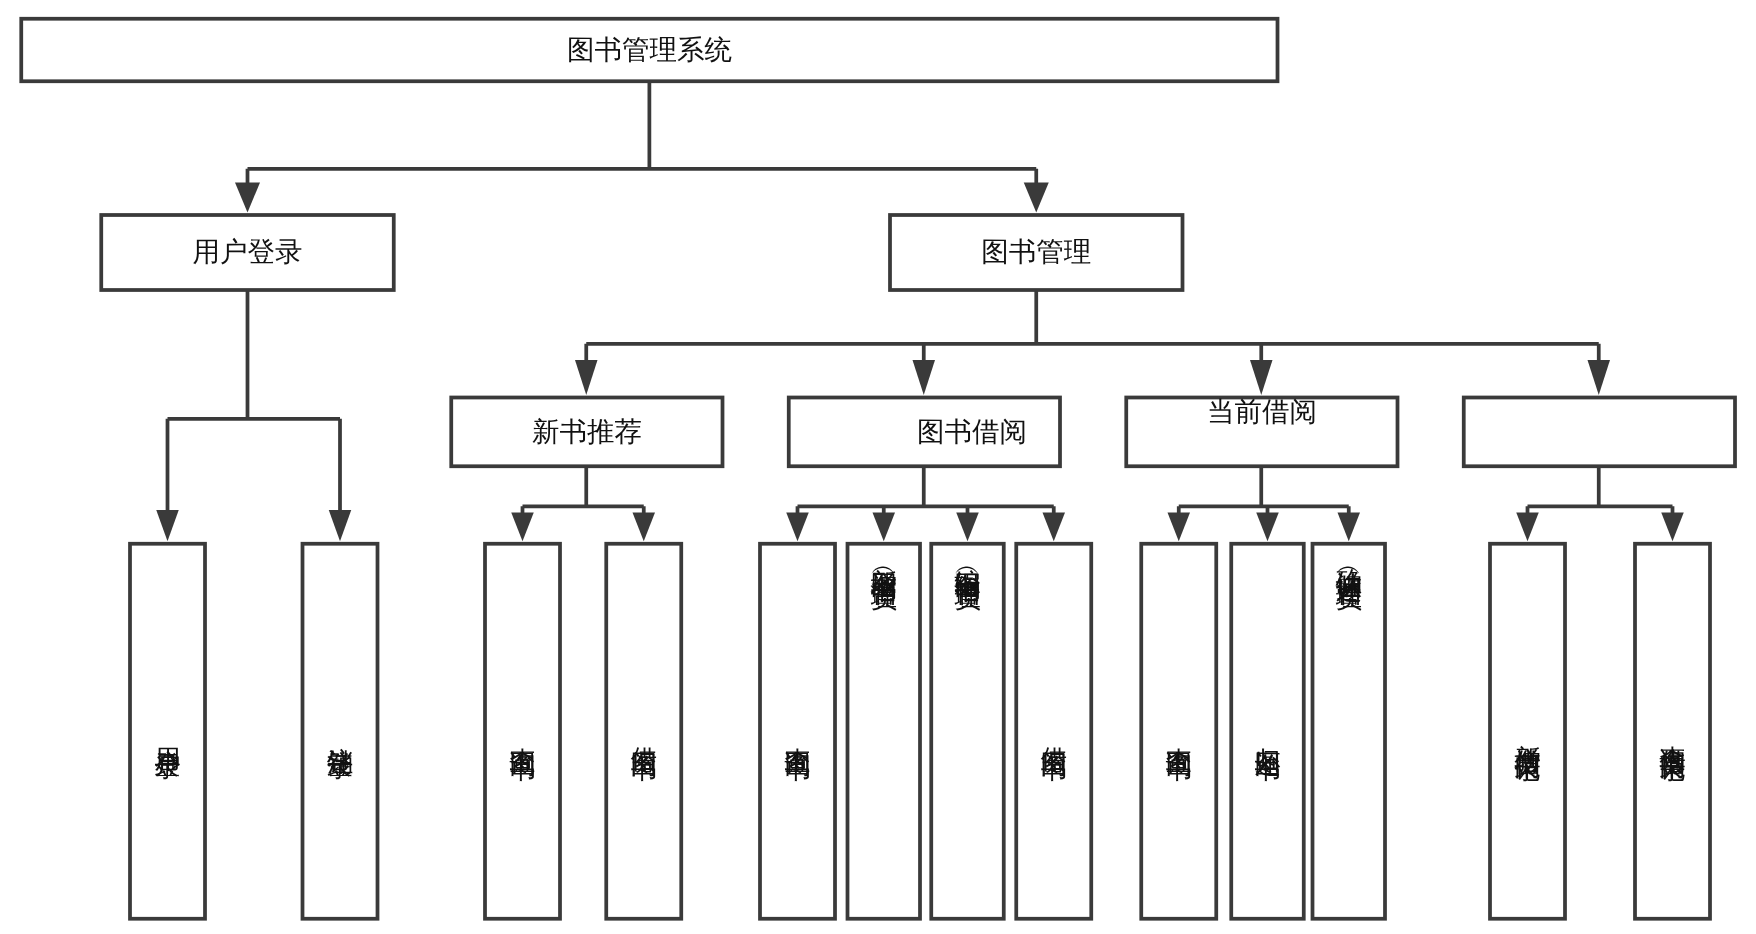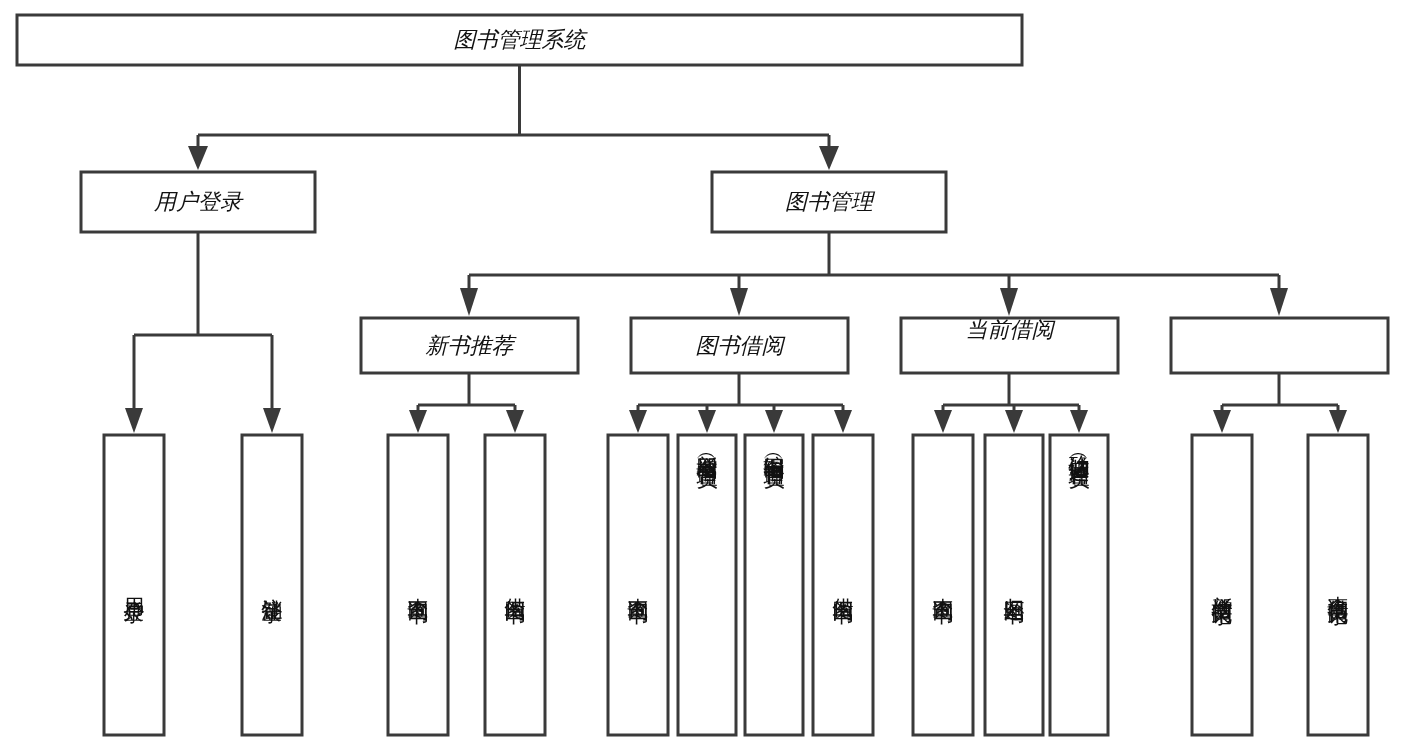--- a/index.html
+++ b/index.html
@@ -62,21 +62,20 @@
     display: flex;
     align-items: center;
     justify-content: center;
     pointer-events: none;
   }
   .hlabel-text {
     font-family: "DejaVu Sans", "Liberation Sans", sans-serif;
     font-size: 22px;
     color: #111111;
     white-space: nowrap;
-    font-style: italic;
   }
   #watermark {
     position: absolute;
     right: 12px;
     bottom: 6px;
     font-family: "DejaVu Sans", "Liberation Sans", sans-serif;
     font-size: 19px;
     color: #bdbdbd;
     white-space: nowrap;
     pointer-events: none;
@@ -200,21 +199,21 @@
   </div>
 
   <div class="hlabel-wrap" style="left:361px; top:318px; width:217px; height:55px;">
     <span class="hlabel-text">新书推荐</span>
   </div>
 
   <div class="hlabel-wrap" style="left:712px; top:172px; width:234px; height:60px;">
     <span class="hlabel-text">图书管理</span>
   </div>
 
-  <div class="hlabel-wrap" style="left:631px; top:318px; width:217px; height:55px;">
+  <div class="hlabel-wrap" style="left:631px; top:318px; width:217px; height:55px;padding-left:38px;">
     <span class="hlabel-text">图书借阅</span>
   </div>
 
   <div class="hlabel-wrap" style="left:901px; top:302px; width:217px; height:55px;align-items:center;">
     <span class="hlabel-text">当前借阅</span>
   </div>
 
 
   <div class="vlabel-wrap" style="left:104px; top:435px; width:60px; height:300px;">
     <span class="vlabel-text">用户登录</span>

